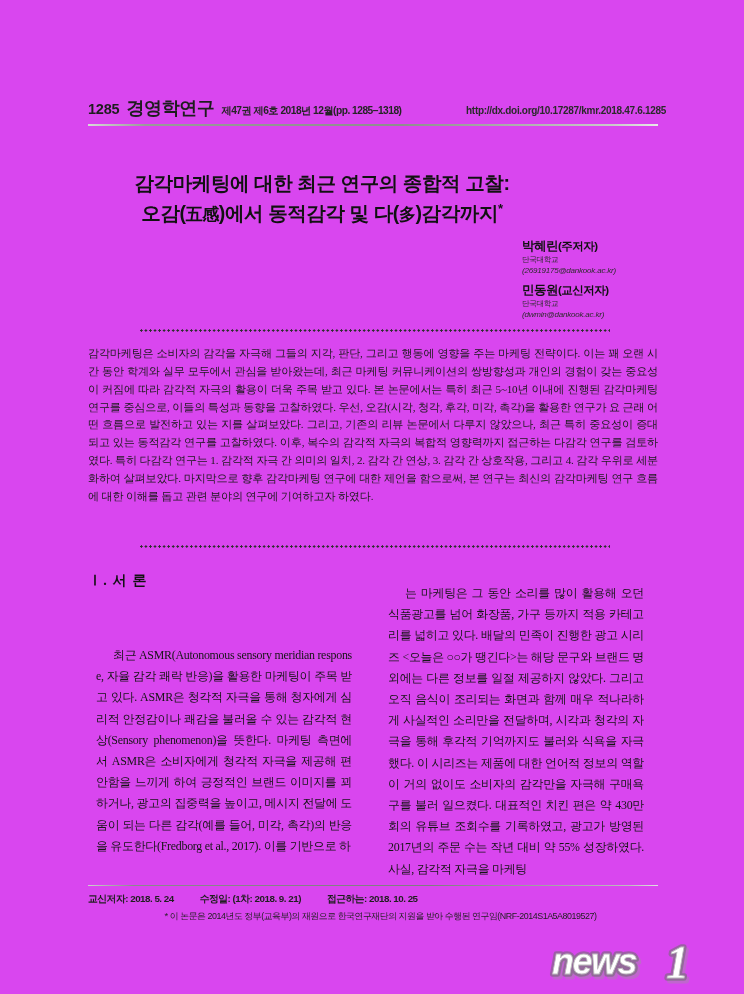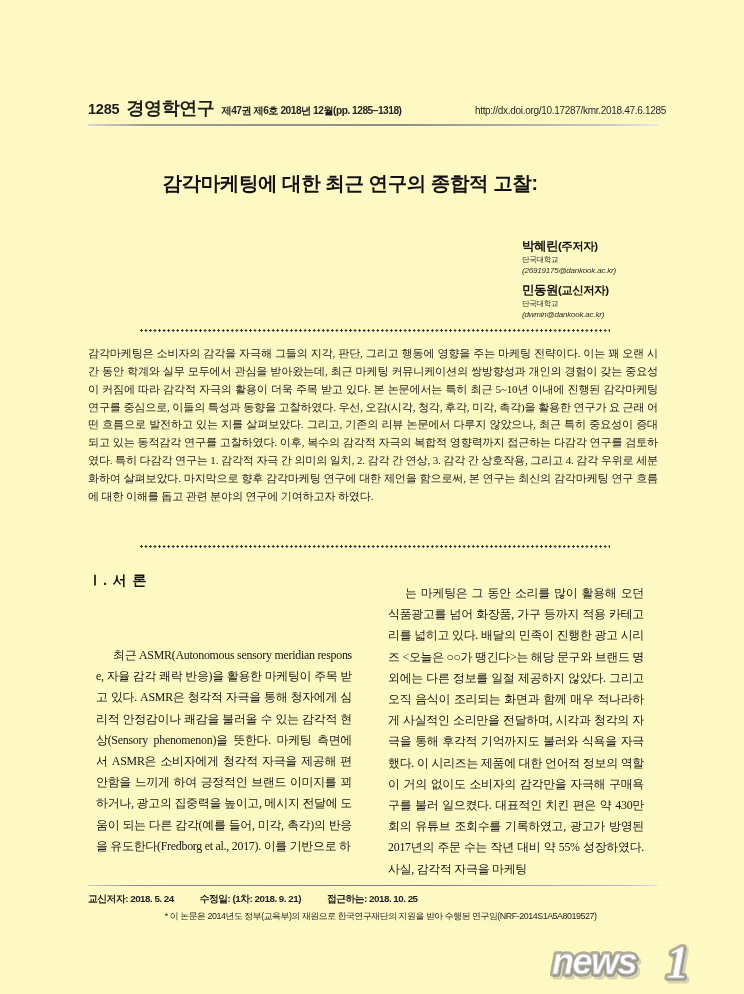--- a/index.html
+++ b/index.html
@@ -14,21 +14,21 @@
     position: relative;
     overflow: hidden;
     font-family: "Liberation Serif", "DejaVu Serif", serif;
     color: #1a1a1a;
     -webkit-font-smoothing: antialiased;
   }
 
   .page {
     position: absolute;
     inset: 0;
-    background: #fef9c3;
+    background: #d946ef;
     padding-left: 24px;
   }
 
   
   .running-head {
     position: absolute;
     top: 96px;
     left: 88px;
     right: 78px;
     display: flex;
@@ -60,41 +60,40 @@
     font-size: 10.2px;
     font-weight: 700;
     color: #242424;
     letter-spacing: -0.5px;
     position: relative;
     top: -0.5px;
   }
   .doi {
     font-family: "Liberation Sans", sans-serif;
     font-size: 10px;
-    font-weight: 400;
+    font-weight: 700;
     color: #2a2a2a;
     letter-spacing: -0.3px;
   }
   .rule-top {
     position: absolute;
     top: 124px;
     left: 88px;
     width: 570px;
     height: 2px;
     background: linear-gradient(to right, #d9d9d9 0%, #9a9a9a 10%, #8e8e8e 55%, #c9c9c9 92%, #e8e8e8 100%);
   }
 
   
   .title-block {
     position: absolute;
     top: 168px;
     left: 0;
     width: 644px;
     text-align: center;
-    margin-left: 28px;
   }
   .title-line {
     font-family: "Liberation Sans", sans-serif;
     font-size: 19.5px;
     font-weight: 600;
     letter-spacing: -0.4px;
     line-height: 30px;
     color: #111111;
   }
   .title-line .hanja {
@@ -265,20 +264,21 @@
       <span class="folio">1285</span>
       <span class="journal-name">경영학연구</span>
       <span class="issue-info">제47권 제6호 2018년 12월(pp. 1285–1318)</span>
     </div>
     <span class="doi">http://dx.doi.org/10.17287/kmr.2018.47.6.1285</span>
   </div>
   <div class="rule-top"></div>
 
   <div class="title-block">
     <div class="title-line">감각마케팅에 대한 최근 연구의 종합적 고찰:</div>
+    <div class="title-line"><span>오감(</span><span class="hanja">五感</span><span>)에서 동적감각 및 다(</span><span class="hanja">多</span><span>)감각까지</span><sup>*</sup></div>
   </div>
 
   <div class="authors">
     <div class="author-entry">
       <div class="author-name"><span>박혜린</span><span class="role">(주저자)</span></div>
       <div class="author-affil">단국대학교</div>
       <div class="author-email">(26919175@dankook.ac.kr)</div>
     </div>
     <div class="author-entry">
       <div class="author-name"><span>민동원</span><span class="role">(교신저자)</span></div>

